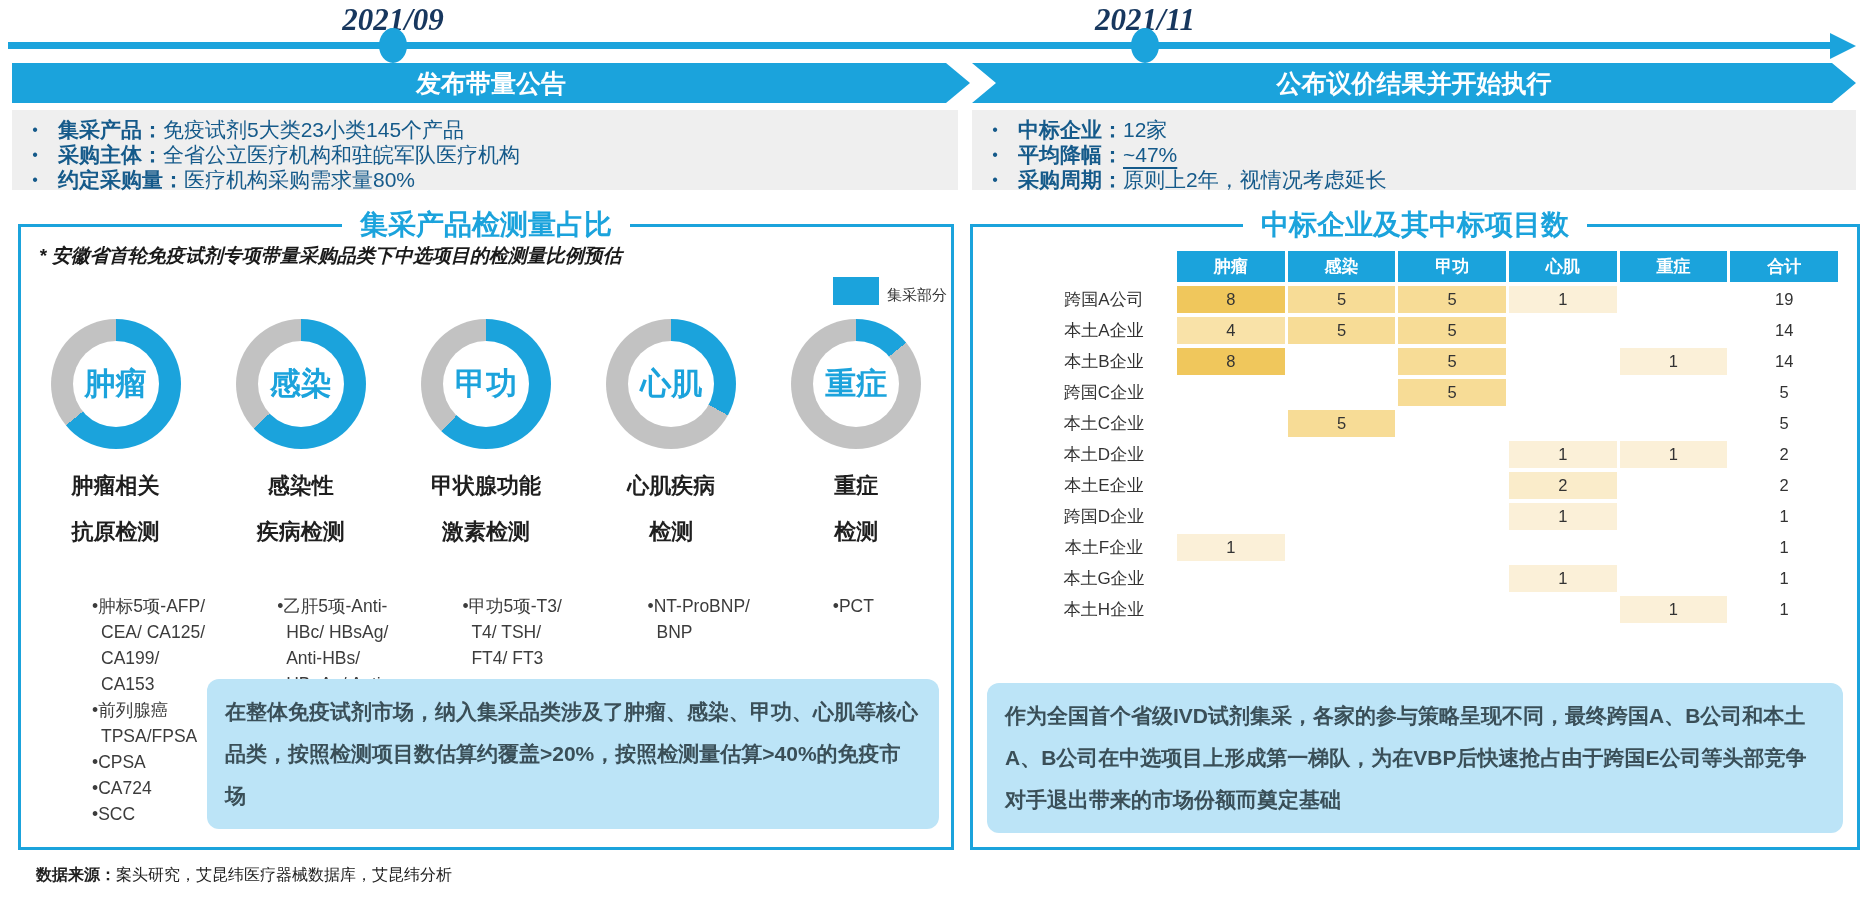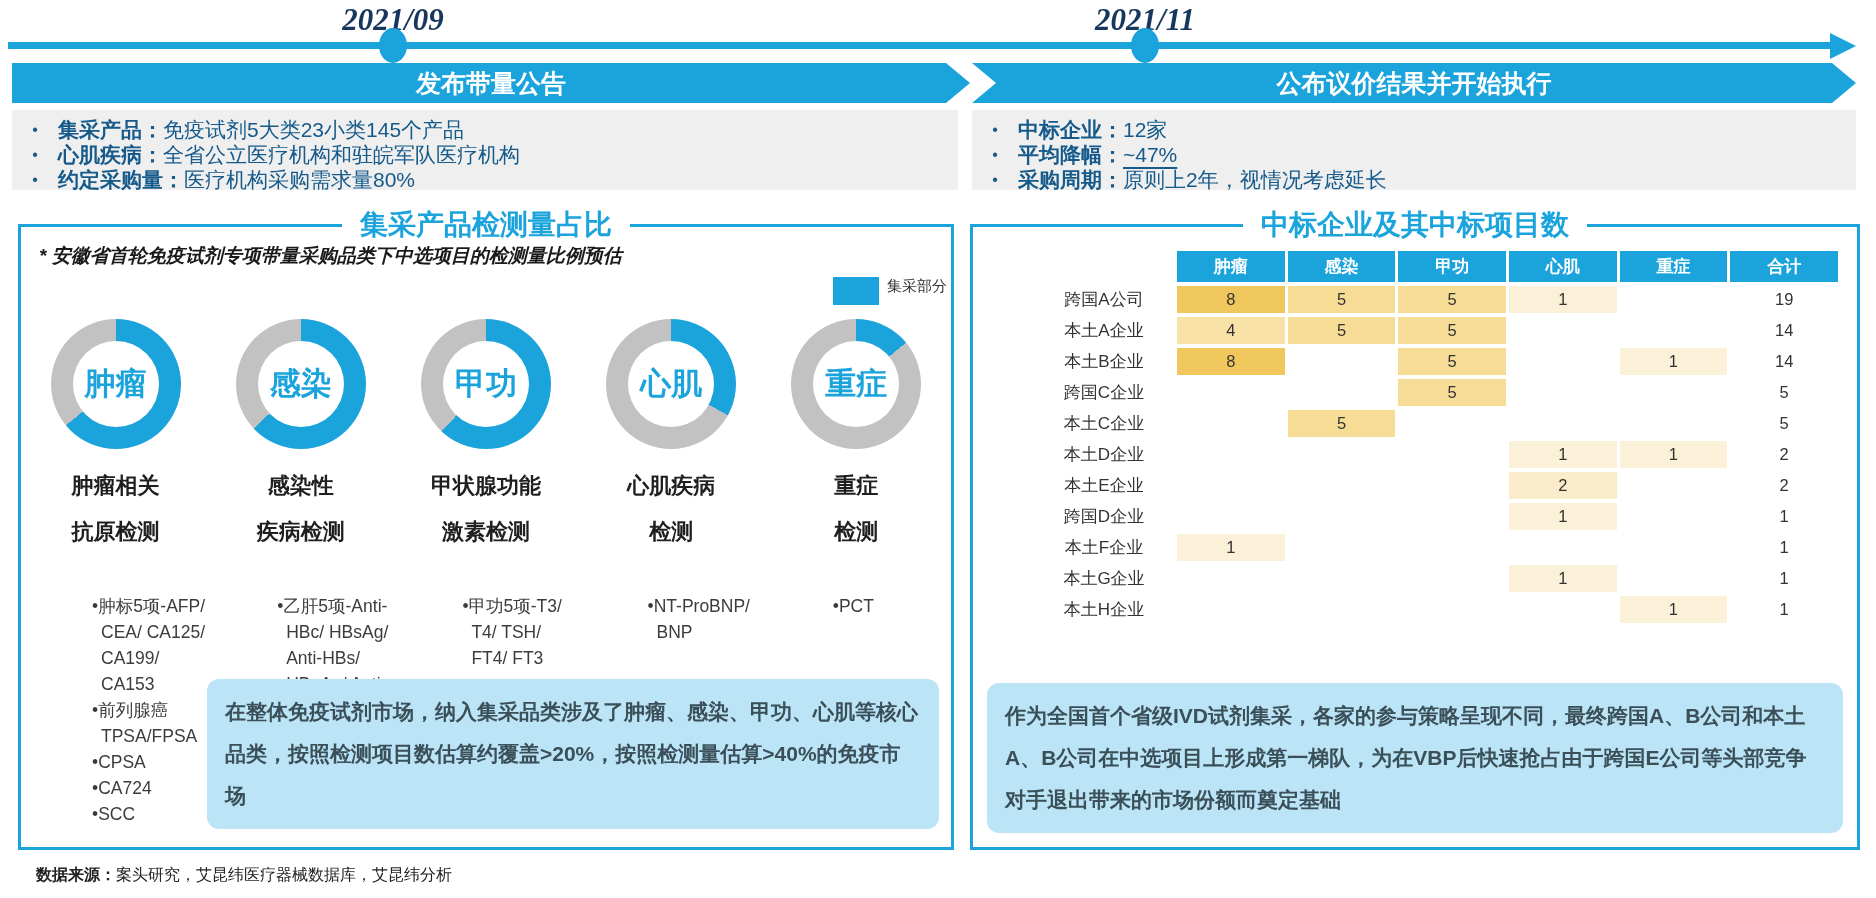--- a/index.html
+++ b/index.html
@@ -36,21 +36,21 @@
   
   .panel { position:absolute; top:224px; height:626px; border:3px solid #1BA3DC; background:#fff; box-sizing:border-box; }
   #panel-left { left:18px; width:936px; }
   #panel-right { left:970px; width:890px; }
   .panel-title { position:absolute; top:-21px; left:50%; transform:translateX(-50%);
        background:#fff; padding:0 18px; color:#1BA3DC; font-size:28px; font-weight:bold; white-space:nowrap; }
 
   
   .footnote { position:absolute; top:16px; left:18px; font-style:italic; font-weight:600;
               font-size:19px; color:#1A1A1A; }
-  .legend { position:absolute; top:50px; right:4px; display:flex; align-items:flex-start; gap:8px;
+  .legend { position:absolute; top:50px; right:4px; display:flex; align-items:flex-end; gap:8px;
             font-size:15px; color:#333; }
   .legend-swatch { width:46px; height:28px; background:#1BA3DC; }
   .donut-row { position:absolute; top:92px; left:2px; right:2px; display:flex; }
   .donut-col { width:20%; display:flex; flex-direction:column; align-items:center; box-sizing:border-box; }
   .donut { width:130px; height:130px; border-radius:50%; position:relative; }
   .donut-hole { position:absolute; inset:22px; background:#fff; border-radius:50%;
                 display:flex; align-items:center; justify-content:center; }
   .donut-label { color:#1BA3DC; font-size:31px; font-weight:bold; white-space:nowrap; }
   .cat-name { margin-top:14px; height:92px; text-align:center; font-size:22px; font-weight:bold;
               color:#1F1F1F; line-height:46px; }
@@ -91,21 +91,21 @@
   <div class="banner" id="banner1">发布带量公告</div>
   <div class="banner" id="banner2">公布议价结果并开始执行</div>
 
   <div class="bullets-box" id="bullets1">
       <div class="bullet">
         <span class="mark">•</span>
         <span><b>集采产品：</b><span>免疫试剂5大类23小类145个产品</span></span>
       </div>
       <div class="bullet">
         <span class="mark">•</span>
-        <span><b>心肌疾病：</b><span>全省公立医疗机构和驻皖军队医疗机构</span></span>
+        <span><b>采购主体：</b><span>全省公立医疗机构和驻皖军队医疗机构</span></span>
       </div>
       <div class="bullet">
         <span class="mark">•</span>
         <span><b>约定采购量：</b><span>医疗机构采购需求量80%</span></span>
       </div>
     </div>
   <div class="bullets-box" id="bullets2">
       <div class="bullet">
         <span class="mark">•</span>
         <span><b>中标企业：</b><span>12家</span></span>

